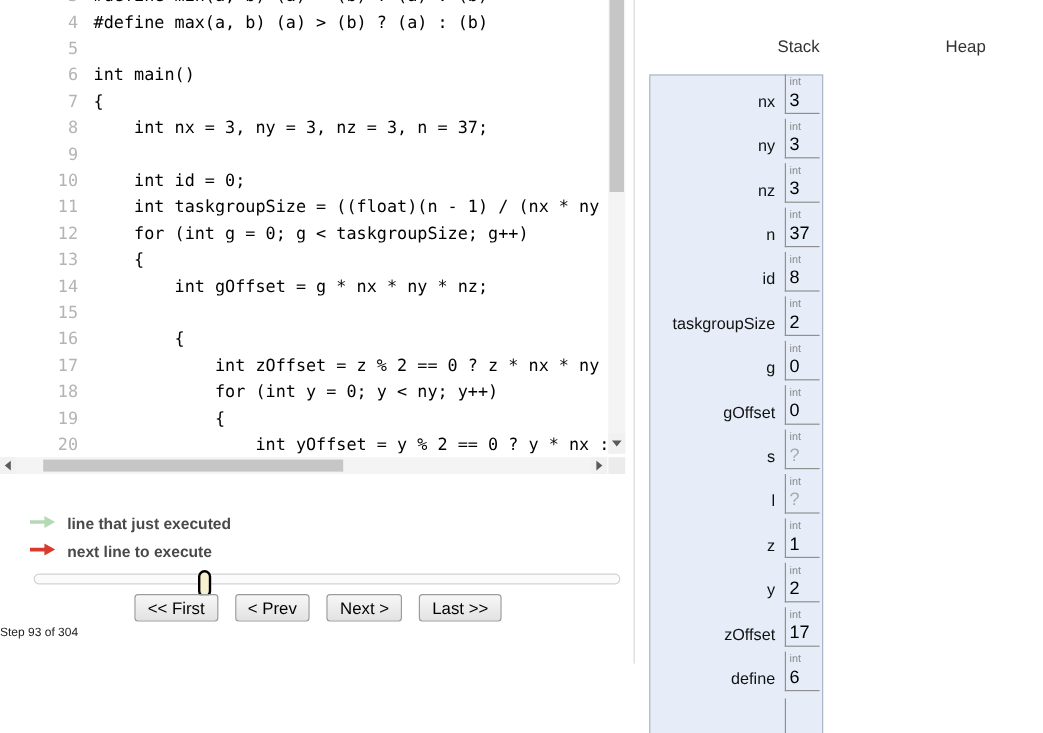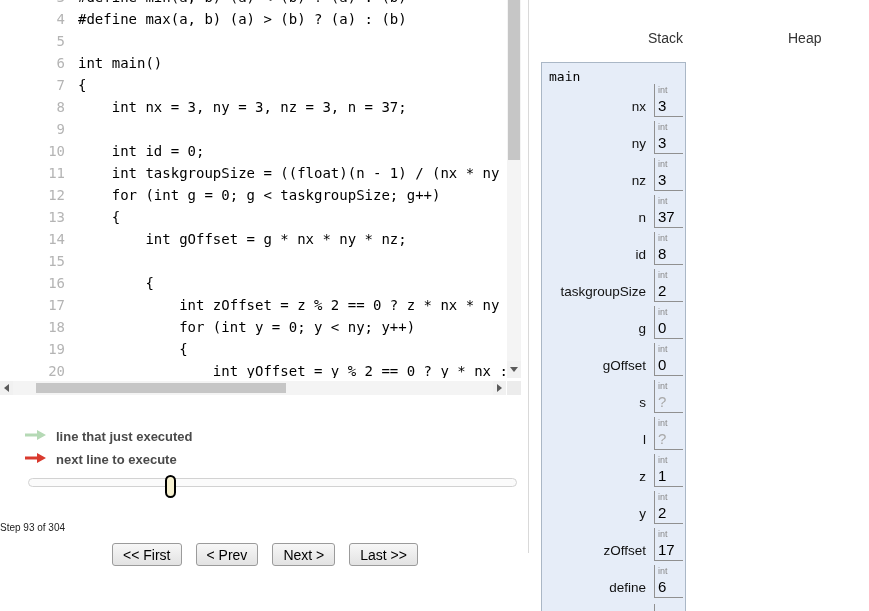--- a/index.html
+++ b/index.html
@@ -34,21 +34,21 @@
   .edit-row a{color:var(--link,#3640c0);font-size:15px;text-decoration:underline;cursor:pointer;}
   .legend-row{position:absolute;left:24px;height:18px;display:flex;font-weight:bold;}
   .legend-row .lab{margin-left:8px;font-size:13px;color:#4a4a4a;}
   .slider-track{position:absolute;left:28px;top:478px;width:487px;height:7px;background:#fbfbfb;
                 border:1px solid #d2d2d2;border-radius:5px;}
   .slider-handle{position:absolute;top:-4px;width:11px;height:23px;background:#f7f1d0;
                  border:2px solid #000;border-radius:6px;box-sizing:border-box;cursor:pointer;}
   .btn-row{position:absolute;left:0;top:495px;width:530px;display:flex;justify-content:center;gap:14px;}
   .btn-row button{font-family:"Liberation Sans",sans-serif;font-size:14px;color:#000;
                   background:linear-gradient(#f7f7f7,#e2e2e2);border:1px solid #9b9b9b;
-                  border-radius:3px;padding:2px 10px;height:23px;cursor:pointer;margin-top:48px;}
+                  border-radius:3px;padding:2px 10px;height:23px;cursor:pointer;}
   .step-row{position:absolute;left:0;top:522px;width:530px;font-size:10px;color:#222;}
   .customize-row{position:absolute;left:25px;top:538px;}
   .customize-row a{color:var(--link,#3640c0);font-size:12px;text-decoration:underline;cursor:pointer;}
   .divider{position:absolute;left:528px;top:0;width:0;height:553px;border-left:1px solid #d9d9d9;}
 
   
   .mem-header{position:absolute;top:30px;font-size:14px;color:#333;}
   #stack-header{left:648px;} #heap-header{left:788px;}
   .stack-frame{position:absolute;left:541px;top:62px;width:145px;height:600px;
                background:var(--frame-bg,#e6edf8);border:1px solid var(--frame-border,#aab7c6);
@@ -206,21 +206,20 @@
 
   <div class="step-row">Step 93 of 304</div>
 
 
   <div class="divider"></div>
 
   <div class="mem-header" id="stack-header">Stack</div>
   <div class="mem-header" id="heap-header">Heap</div>
 
   <div class="stack-frame">
-    <div class="frame-title">main</div>
     <div id="var-rows">
   <div class="var-row">
     <div class="var-name">nx</div>
     <div class="var-cell">
       <div class="var-type">int</div>
       <div class="var-value">3</div>
     </div>
   </div>
 
   <div class="var-row">

